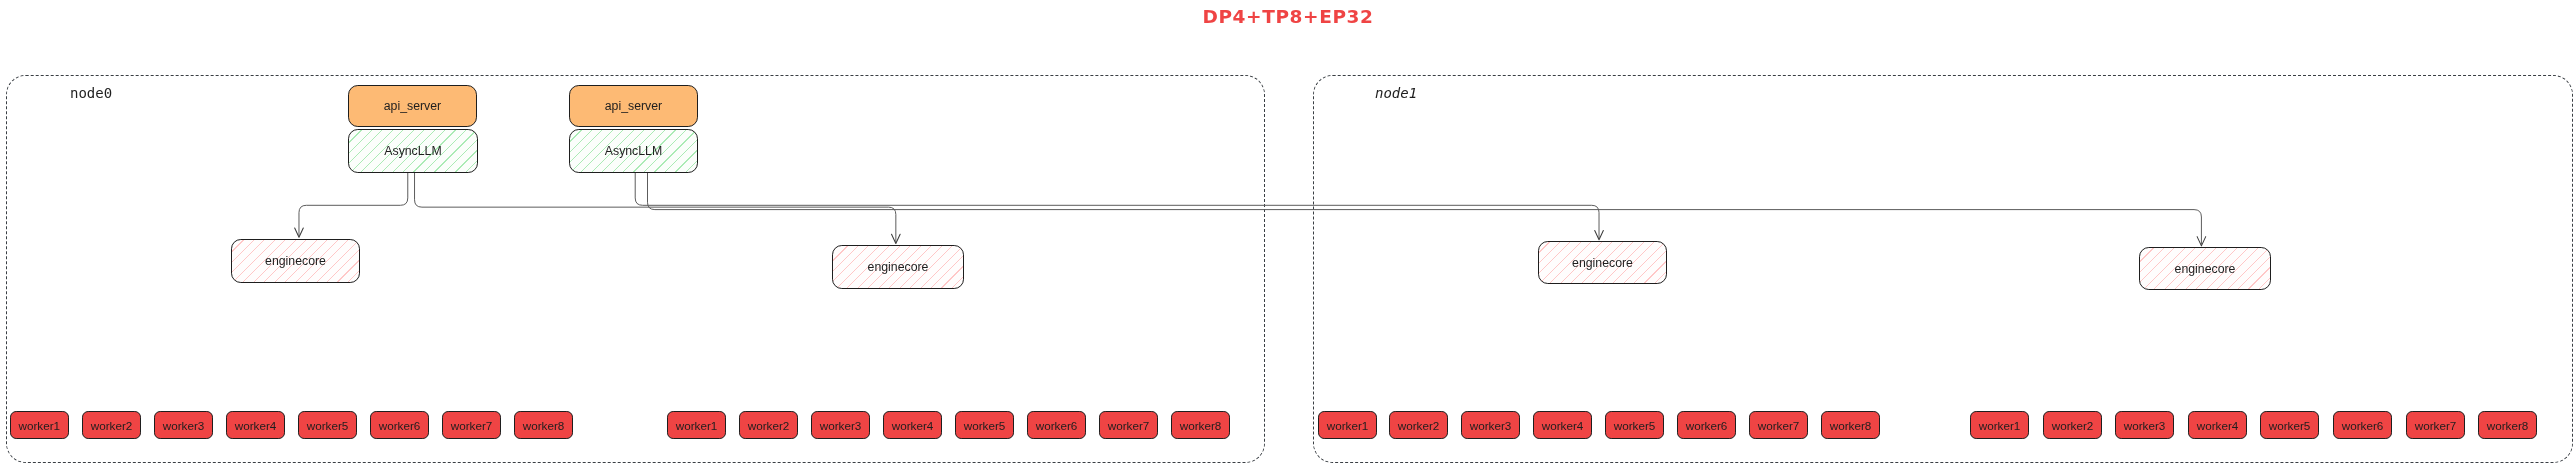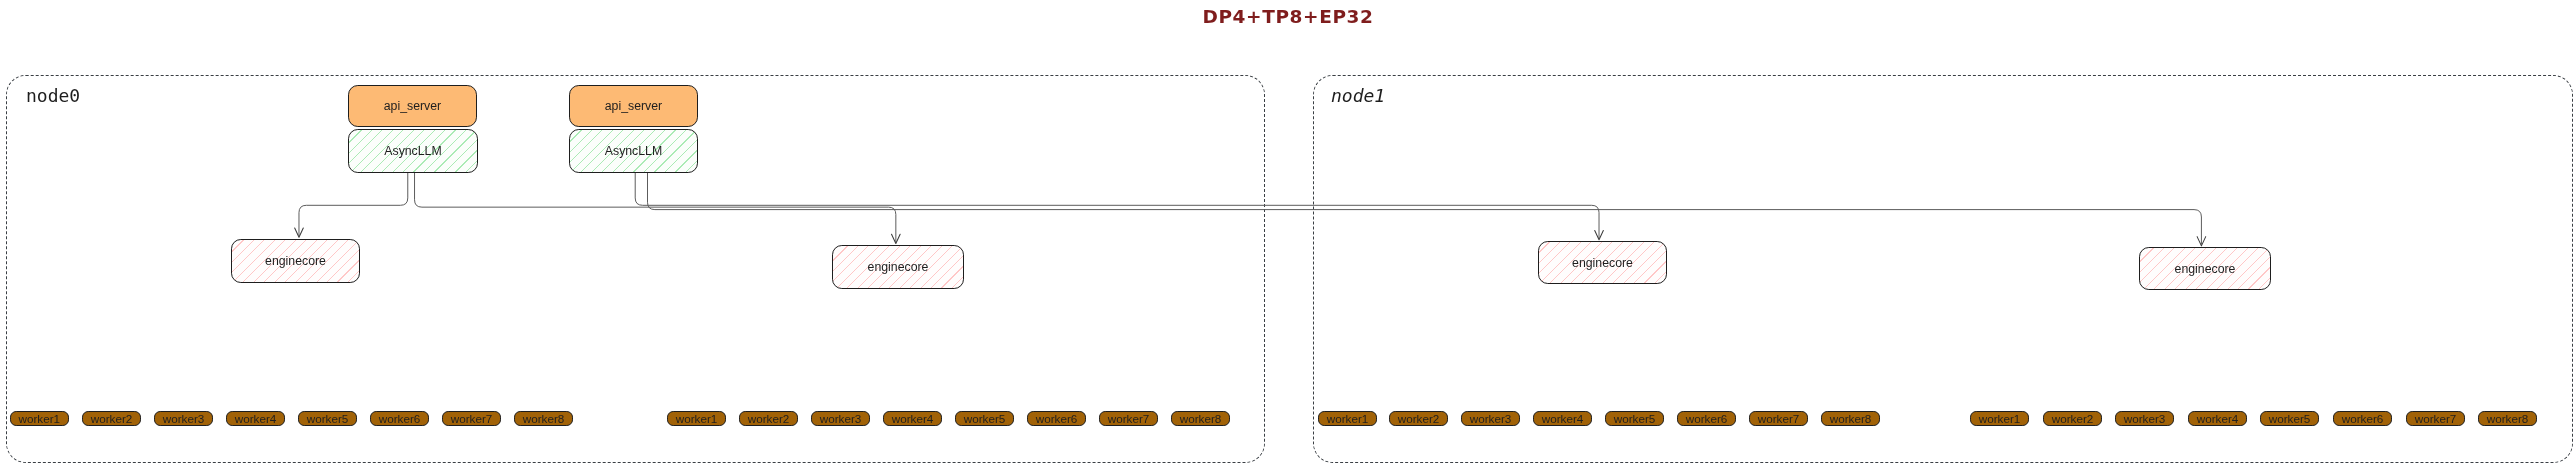--- a/index.html
+++ b/index.html
@@ -12,34 +12,35 @@
     overflow:hidden;
   }
   .title{
     position:absolute;
     left:0; right:0; top:6.2px;
     text-align:center;
     font-family:"DejaVu Sans", sans-serif;
     font-size:18.5px;
     font-weight:600;
     letter-spacing:0.6px;
-    color:#7f1d1d;
+    color:#ef4444;
   }
   .node{
     position:absolute;
     border:1.2px dashed var(--node-border,#3a3f44);
     border-radius:19.7px;
     background:transparent;
   }
   .node-label{
     position:absolute;
     font-family:"DejaVu Sans Mono", monospace;
-    font-size:18px;
+    font-size:14px;
     color:#1e1e1e;
     white-space:nowrap;
+    margin-left:44px;
   }
   .box{
     position:absolute;
     box-sizing:border-box;
     border:1.5px solid var(--box-border,#1e1e1e);
     border-radius:9.8px;
     display:flex;
     align-items:center;
     justify-content:center;
     font-size:12.3px;
@@ -54,25 +55,25 @@
   }
   .box.red{
     background-color:#fffdfd;
     background-image:repeating-linear-gradient(-45deg,
       rgba(255,135,135,.45) 0px, rgba(255,135,135,.45) 0.8px,
       transparent 0.8px, transparent 7.4px);
   }
   .worker{
     position:absolute;
     box-sizing:border-box;
-    width:59px;height:15px;
+    width:59px;height:28px;
     top:411px;
     border:1.4px solid var(--box-border,#1e1e1e);
     border-radius:6.2px;
-    background:#a16207;
+    background:#ef4444;
     display:flex;
     align-items:center;
     justify-content:center;
     font-size:11.7px;
     white-space:nowrap;
   }
   svg.connectors{
     position:absolute;
     left:0;top:0;
     pointer-events:none;

